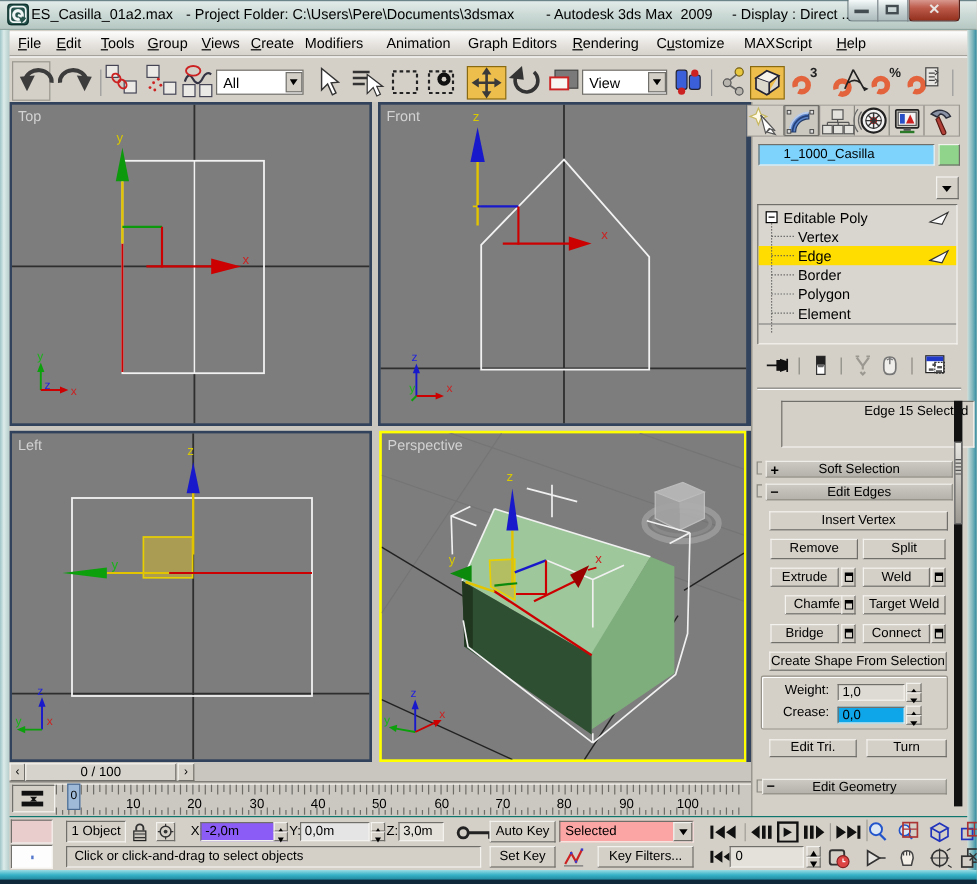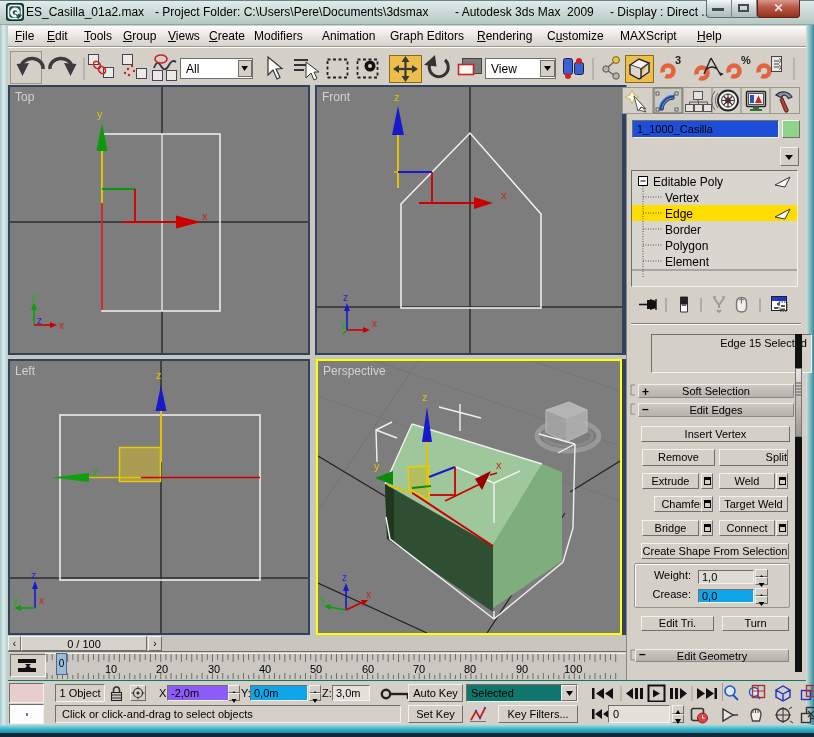--- a/index.html
+++ b/index.html
@@ -649,21 +649,21 @@
     <rect x="126.5" y="6.5" width="15" height="11" fill="#f4f4f4" stroke="#555"></rect>
     <rect x="128" y="8" width="4" height="8" fill="#2a50c8"></rect>
     <path d="M133 16 L136.5 8.5 L140 16 Z" fill="#cc2222"></path>
     <rect x="131" y="19.5" width="6" height="2.5" fill="#555"></rect>
     <rect x="128" y="22" width="12" height="2" fill="#2a7a2a"></rect>
 
     <path d="M154 8 q4 -4 9 -3 q5 1 7 5 l-3.5 1.5 q-2 -3.5 -5 -3.5 l-2.5 2.5 Z" fill="#8a93a5" stroke="#2a2e3a" stroke-width="1.2"></path>
     <path d="M160.5 10.5 L166 22.5 q0.8 2 -1 2.6 q-1.8 0.6 -2.4 -1.2 L158 12.5 Z" fill="#b04038" stroke="#5a1a14" stroke-width="1"></path>
   </svg>
 
-  <div class="sunk" style="left:5px;top:35px;width:147px;height:18px;background:#1d4ed8;line-height:16px;padding-left:4px;">1_1000_Casilla</div>
+  <div class="sunk" style="left:5px;top:35px;width:147px;height:18px;background:#7dd3fc;line-height:16px;padding-left:20px;">1_1000_Casilla</div>
   <div class="btn" style="left:155px;top:35px;width:18px;height:18px;background:#8fd48a;"></div>
 
   <div class="btn" style="left:153px;top:62px;width:19px;height:19px;">
     <svg width="17" height="17">
         <path d="M4 7 L12 7 L8 12 Z" fill="#000"></path>
       </svg>
   </div>
 
   <div class="sunk" style="left:4px;top:85px;width:167px;height:117px;background:#d9d6cf;">
     <svg width="165" height="115">
@@ -750,21 +750,21 @@
       <path d="M8 23 L4 23 L4 33 L8 33"></path>
       <path d="M8 269 L4 269 L4 279 L8 279"></path>
     </g>
   </svg>
   <div class="roll" style="left:11px;top:299px;width:156px;height:14px;line-height:13px;">Soft Selection</div>
   <div class="abs" style="left:15px;top:300px;font-size:12px;font-weight:bold;">+</div>
   <div class="roll" style="left:11px;top:318px;width:156px;height:14px;line-height:13px;">Edit Edges</div>
   <div class="abs" style="left:15px;top:317px;font-size:12px;font-weight:bold;">–</div>
   <div class="btn" style="left:14px;top:341px;width:149px;height:16px;line-height:14px;">Insert Vertex</div>
   <div class="btn" style="left:15px;top:364px;width:73px;height:17px;line-height:15px;">Remove</div>
-  <div class="btn" style="left:92px;top:364px;width:69px;height:17px;line-height:15px;text-align:right;">Split</div>
+  <div class="btn" style="left:92px;top:364px;width:69px;height:17px;line-height:15px;">Split</div>
   <div class="btn" style="left:15px;top:388px;width:57px;height:16px;line-height:14px;">Extrude</div>
   <div class="btn" style="left:74px;top:388px;width:12px;height:16px;">
       <div class="abs" style="left:2px;top:3px;width:7px;height:8px;border:1.5px solid #000;border-top-width:3px;"></div>
     </div>
   <div class="btn" style="left:92px;top:388px;width:56px;height:16px;line-height:14px;">Weld</div>
   <div class="btn" style="left:149px;top:388px;width:12px;height:16px;">
       <div class="abs" style="left:2px;top:3px;width:7px;height:8px;border:1.5px solid #000;border-top-width:3px;"></div>
     </div>
   <div class="btn" style="left:27px;top:411px;width:57px;height:16px;line-height:14px;">Chamfer</div>
   <div class="btn" style="left:74px;top:411px;width:12px;height:16px;">
@@ -827,37 +827,37 @@
   </div>
   <div class="abs" style="left:151px;top:6px;">X:</div>
   <div class="sunk" style="left:159px;top:4px;width:73px;height:16px;background:#8b5cf6;line-height:14px;padding-left:3px;">-2,0m</div>
   <div class="btn" style="left:220px;top:4px;width:12px;height:8px;"><svg width="10" height="6">
         <path d="M5 1 L7.5 5 L2.5 5 Z" fill="#000"></path>
       </svg></div>
   <div class="btn" style="left:220px;top:12px;width:12px;height:8px;"><svg width="10" height="6">
         <path d="M5 5 L7.5 1 L2.5 1 Z" fill="#000"></path>
       </svg></div>
   <div class="abs" style="left:233px;top:6px;">Y:</div>
-  <div class="sunk" style="left:242px;top:4px;width:58px;height:16px;background:#0ea5e9;line-height:14px;padding-left:3px;">0,0m</div>
+  <div class="sunk" style="left:242px;top:4px;width:58px;height:16px;background:#e5e5e5;line-height:14px;padding-left:3px;">0,0m</div>
   <div class="btn" style="left:301px;top:4px;width:12px;height:8px;"><svg width="10" height="6">
         <path d="M5 1 L7.5 5 L2.5 5 Z" fill="#000"></path>
       </svg></div>
   <div class="btn" style="left:301px;top:12px;width:12px;height:8px;"><svg width="10" height="6">
         <path d="M5 5 L7.5 1 L2.5 1 Z" fill="#000"></path>
       </svg></div>
   <div class="abs" style="left:314px;top:6px;">Z:</div>
   <div class="sunk" style="left:324px;top:4px;width:38px;height:16px;background:#e4e1da;line-height:14px;padding-left:3px;">3,0m</div>
   <svg class="abs" style="left:372px;top:5px" width="40" height="16">
     <circle cx="6" cy="8" r="4.2" fill="none" stroke="#222" stroke-width="2.4"></circle>
     <line x1="10" y1="8" x2="34" y2="8" stroke="#222" stroke-width="2.4"></line>
     <path d="M28 8 l0 5 M33 8 l0 5" stroke="#222" stroke-width="2.4"></path>
   </svg>
   <div class="btn" style="left:400px;top:3px;width:55px;height:18px;line-height:16px;">Auto Key</div>
   <div class="btn" style="left:400px;top:24px;width:55px;height:18px;line-height:16px;">Set Key</div>
-  <div class="sunk" style="left:458px;top:3px;width:112px;height:18px;background:#0f766e;line-height:16px;padding-left:4px;">Selected</div>
+  <div class="sunk" style="left:458px;top:3px;width:112px;height:18px;background:#fca5a5;line-height:16px;padding-left:4px;">Selected</div>
   <div class="btn" style="left:553px;top:4px;width:16px;height:16px;"><svg width="13" height="14">
         <path d="M3 5 L10 5 L6.5 10 Z" fill="#000"></path>
       </svg></div>
   <svg class="abs" style="left:460px;top:25px" width="30" height="19">
     <path d="M3 14 L8 5 L12 12 L17 2" fill="none" stroke="#cc2222" stroke-width="1.8"></path>
     <path d="M2 15.5 l16 0" stroke="#777"></path>
     <g fill="#3a3acc">
         <rect x="7" y="4" width="2" height="2"></rect>
         <rect x="11" y="11" width="2" height="2"></rect>
         <rect x="16" y="1" width="2" height="2"></rect>

